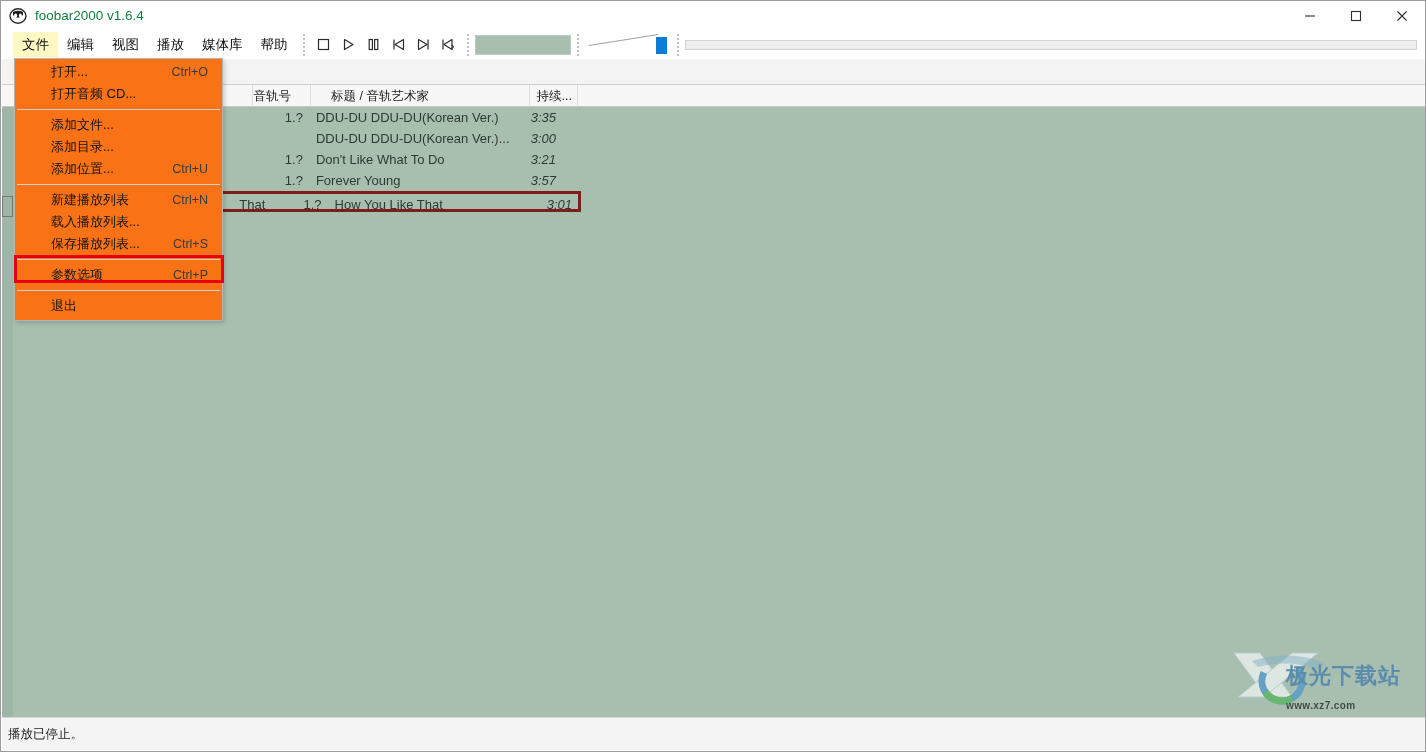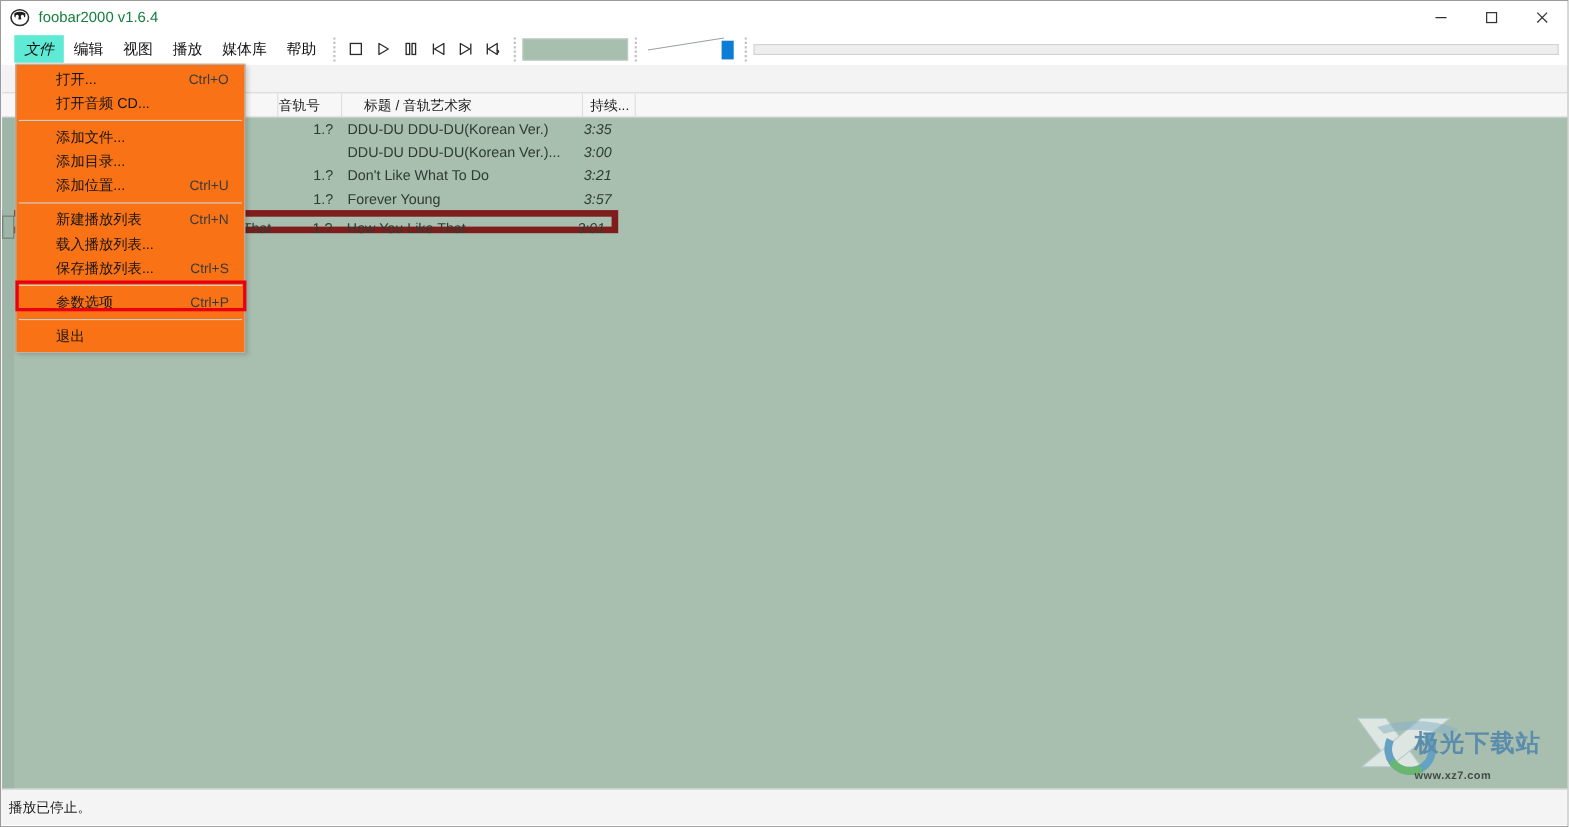--- a/index.html
+++ b/index.html
@@ -57,22 +57,21 @@
     box-sizing: border-box;
   }
   .menu-item {
     font-size: 13.5px;
     color: #101010;
     padding: 4px 9px;
     line-height: 17px;
     white-space: nowrap;
   }
   .menu-item.active {
-    background: #5eead4;
-    font-style: italic;
+    background: #fef9c3;
   }
   .tb-sep {
     width: 2px; height: 22px;
     margin: 0 6px;
     border-left: 2px dotted #c0c0c0;
     box-sizing: border-box;
   }
   .tb-btn {
     width: 25px; height: 24px;
     display: flex; align-items: center; justify-content: center;
@@ -158,22 +157,23 @@
   }
   .plrow {
     height: 21px;
     display: flex;
     font-size: 13px;
     color: #2e3b33;
     align-items: center;
     box-sizing: border-box;
   }
   .plrow.focused .cellgroup {
-    border: 6px solid #7f1d1d;
-    box-sizing: border-box;
+    border: 3px solid #7f1d1d;
+    box-sizing: border-box;
+    margin-left: 19px;
   }
   .cell {
     height: 21px;
     line-height: 21px;
     overflow: hidden;
     white-space: nowrap;
     box-sizing: border-box;
   }
   .cell.c0 { width: 48px; }
   .cell.c1 { width: 203px; padding-right: 6px; text-align: right; }

